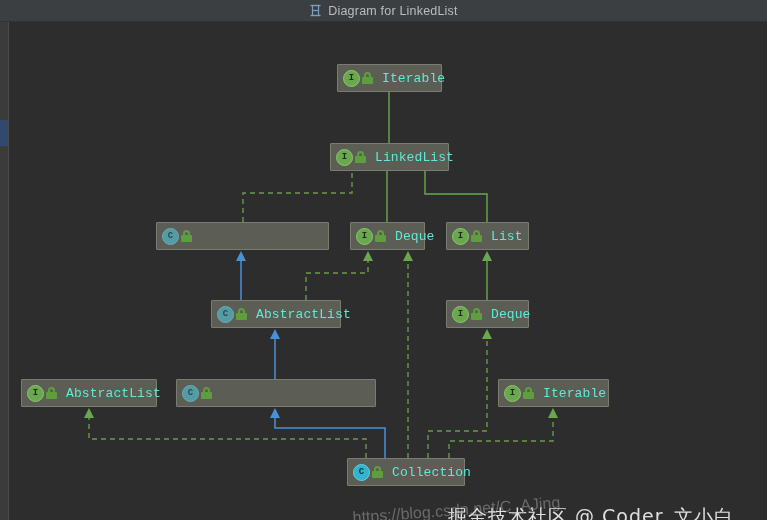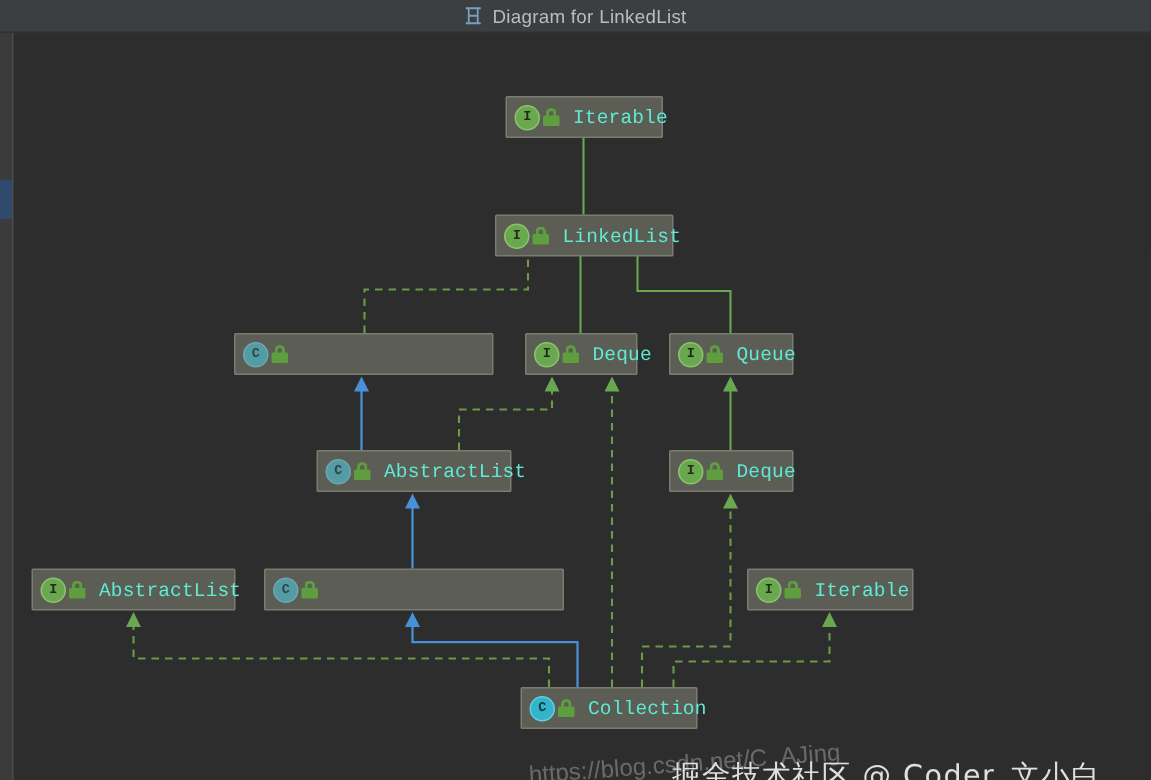--- a/index.html
+++ b/index.html
@@ -225,21 +225,21 @@
     </div>
 
     <div class="node" style="left:446px;top:200px;width:83px;">
       <span class="icons">
         <span class="ti ti-interface">I</span>
         <span class="lock">
             <span class="shackle"></span>
             <span class="body"></span>
           </span>
       </span>
-      <span class="nlabel">Queue</span>
+      <span class="nlabel">List</span>
     </div>
 
     <div class="node" style="left:211px;top:278px;width:130px;">
       <span class="icons">
         <span class="ti ti-abstract">C</span>
         <span class="lock">
             <span class="shackle"></span>
             <span class="body"></span>
           </span>
       </span>

